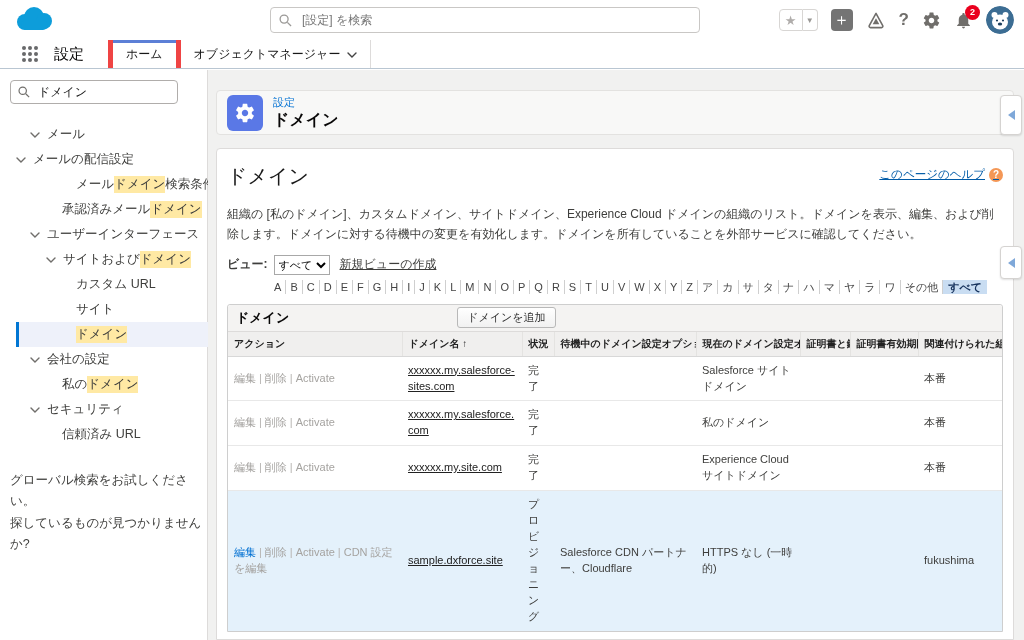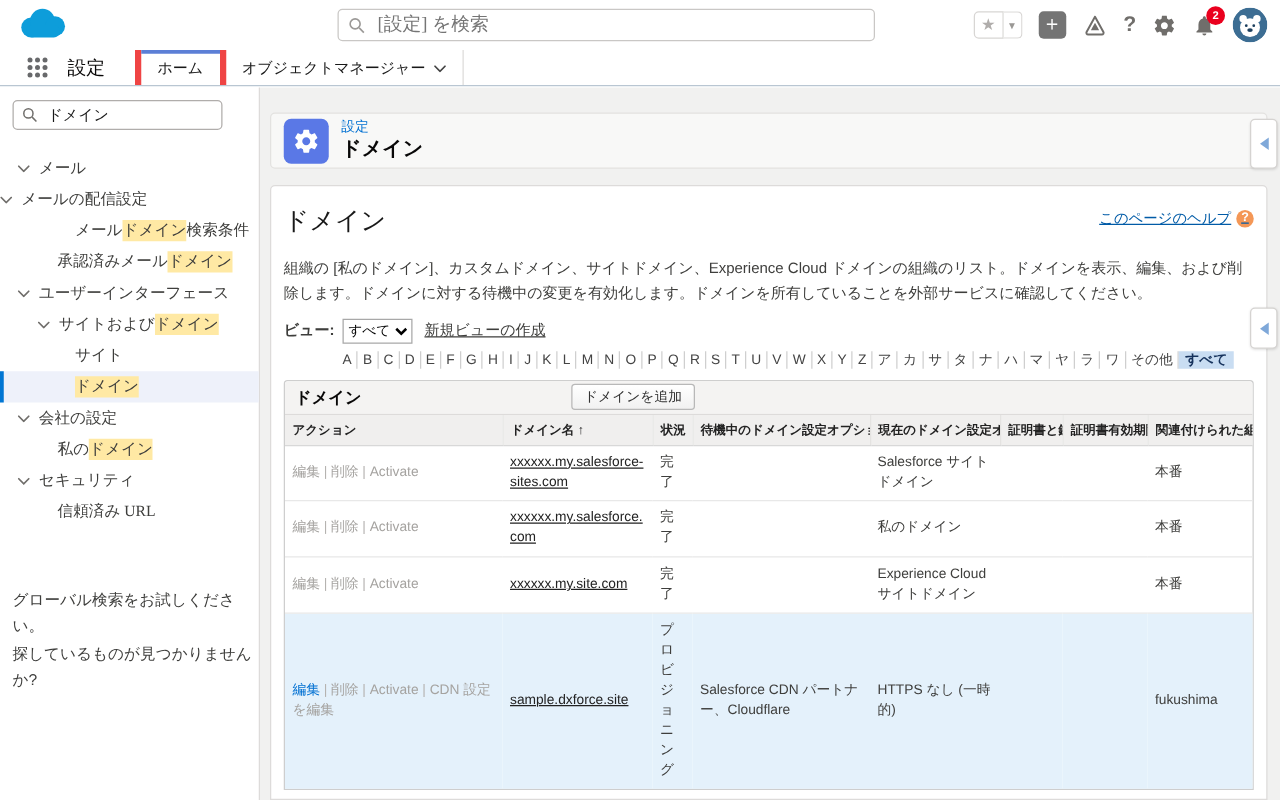--- a/index.html
+++ b/index.html
@@ -4,22 +4,22 @@
 <style>
   html,body{margin:0;padding:0;width:1024px;height:640px;overflow:hidden;
     font-family:"Liberation Sans","DejaVu Sans",sans-serif;color:#181818;background:#fff;}
   *{box-sizing:border-box;}
 
   
   .app-header{position:absolute;left:0;top:0;width:1024px;height:40px;background:#fff;}
   .logo{position:absolute;left:12px;top:5px;width:44px;height:30px;}
   .gsearch{position:absolute;left:270px;top:7px;width:430px;height:26px;border:1px solid #c9c7c5;
     border-radius:4px;display:flex;align-items:center;padding:0 8px;background:#fff;}
-  .gsearch input{border:none;outline:none;flex:1;font-size:15px;color:#706e6b;margin-left:8px;
-    font-family:Liberation Serif, serif;background:transparent;}
+  .gsearch input{border:none;outline:none;flex:1;font-size:12px;color:#706e6b;margin-left:8px;
+    font-family:Liberation Sans, sans-serif;background:transparent;}
   .hdr-right{position:absolute;right:10px;top:0;height:40px;display:flex;align-items:center;gap:13px;}
   .fav-split{display:flex;}
   .fav-star{width:24px;height:22px;border:1px solid #d8d6d4;border-radius:4px 0 0 4px;display:flex;
     align-items:center;justify-content:center;color:#b0adab;font-size:13px;background:#fff;}
   .fav-dd{width:15px;height:22px;border:1px solid #d8d6d4;border-left:none;border-radius:0 4px 4px 0;
     display:flex;align-items:center;justify-content:center;color:#9a9895;font-size:8px;background:#fff;}
   .plus-btn{width:22px;height:22px;background:#747474;border-radius:4px;color:#fff;display:flex;
     align-items:center;justify-content:center;font-size:16px;line-height:1;}
   .hdr-ic{color:#706e6b;display:flex;align-items:center;}
   .help-q{font-size:17px;font-weight:bold;color:#706e6b;}
@@ -40,21 +40,21 @@
   .tab:last-child{border-right:1px solid #dddbda;}
   .tab.active::before{content:"";position:absolute;left:0;top:0;right:0;height:3px;background:#5c7fd6;}
 
   
   .sidebar{position:absolute;left:0;top:70px;width:208px;height:570px;background:#fff;
     border-right:1px solid #dddbda;}
   .side-search{position:absolute;left:10px;top:10px;width:168px;height:24px;border:1px solid #b0adab;
     border-radius:4px;display:flex;align-items:center;padding:0 7px;background:#fff;}
   .side-search input{border:none;outline:none;flex:1;font-size:12px;color:#181818;margin-left:6px;
     font-family:inherit;background:transparent;min-width:0;}
-  .tree{position:absolute;left:0;top:52px;width:100%;font-family:Liberation Serif, serif;}
+  .tree{position:absolute;left:16px;top:52px;width:100%;}
   .tree-item{height:25px;display:flex;align-items:center;font-size:12.5px;color:#3e3e3c;cursor:pointer;}
   .tree-item .chev{margin-right:7px;display:flex;}
   .tree-item.selected{background:#eef1fa;box-shadow:inset 3px 0 0 #0176d3;}
   .hl{background:#ffe9a4;}
   .side-hint{position:absolute;left:10px;top:400px;font-size:12.5px;color:#3e3e3c;line-height:1.7;}
 
   
   .main{position:absolute;left:208px;top:70px;width:816px;height:570px;background:#f1f1f0;}
   .header-card{position:absolute;left:8px;top:20px;width:798px;height:45px;background:#f8f8f7;
     border:1px solid #e3e2e0;border-radius:4px;display:flex;align-items:center;padding:0 10px;}
@@ -238,20 +238,23 @@
       <div class="tree-item" style="padding-left: 30px;">
         <span class="chev">
           <svg width="10" height="6" viewBox="0 0 10 6">
             <path d="M1 1l4 4 4-4" fill="none" stroke="#706e6b" stroke-width="1.4" stroke-linecap="round"></path>
           </svg>
         </span>
         <span>サイトおよび</span>
         <span class="hl">ドメイン</span>
       </div>
       <div class="tree-item" style="padding-left: 60px;">
+        <span>カスタム URL</span>
+      </div>
+      <div class="tree-item" style="padding-left: 60px;">
         <span>サイト</span>
       </div>
       <div class="tree-item selected" style="padding-left: 60px;">
         <span class="hl">ドメイン</span>
       </div>
       <div class="tree-item" style="padding-left: 14px;">
         <span class="chev">
           <svg width="10" height="6" viewBox="0 0 10 6">
             <path d="M1 1l4 4 4-4" fill="none" stroke="#706e6b" stroke-width="1.4" stroke-linecap="round"></path>
           </svg>

